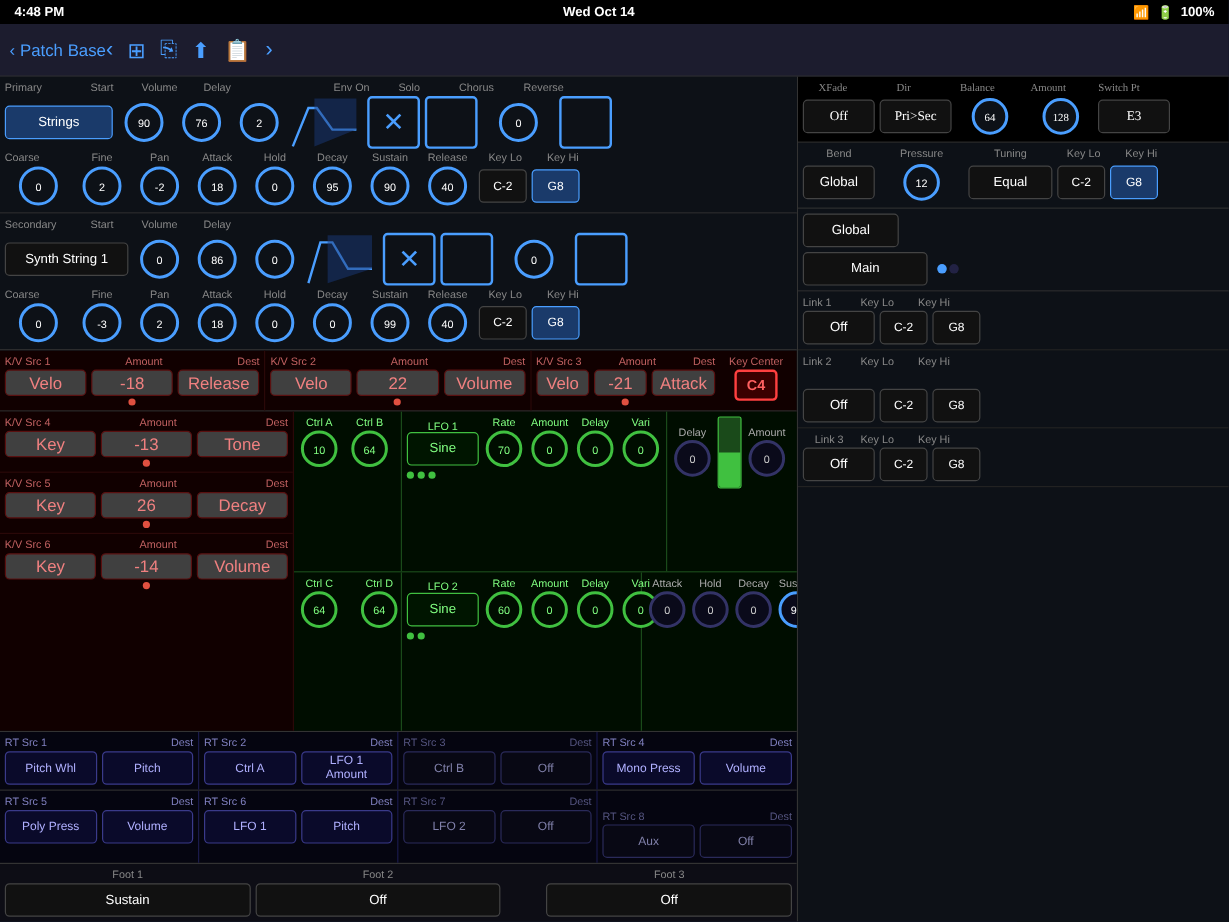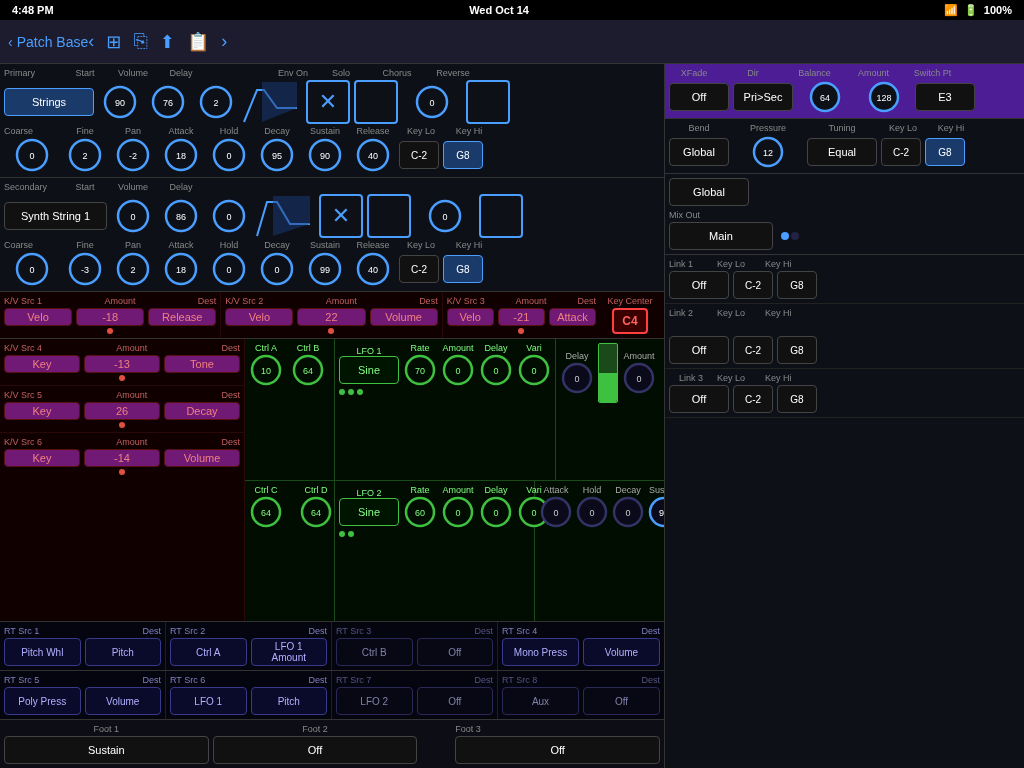--- a/index.html
+++ b/index.html
@@ -111,26 +111,26 @@
     }
 
     
     .sq-btn {
       width: 44px; height: 44px;
       border: 2px solid #4a9eff;
       border-radius: 4px;
       cursor: pointer;
     }
     .kv-box {
-      background: #701a75;
+      background: #404040;
       border: 1px solid #5a1010;
       border-radius: 4px;
       padding: 2px 6px;
       color: #f08080;
-      font-size: 11px;
+      font-size: 14px;
       text-align: center;
       cursor: pointer;
     }
     .kv-dot { width: 6px; height: 6px; border-radius: 50%; background: #e05040; margin: 2px auto 0; }
 
     .key-center-box {
       background: #3a0000;
       border: 2px solid #ff4040;
       border-radius: 4px;
       padding: 4px 8px;
@@ -772,51 +772,51 @@
             <span class="small-label" style="color:#555580;">RT Src 7</span>
             <span class="small-label" style="color:#555580;">Dest</span>
           </div>
           <div style="display:flex; gap:4px;">
             <div class="display-box" style="flex:1; background:#080814; border-color:#2a2a5a; color:#8080aa; font-size:10px;">LFO 2</div>
             <div class="display-box" style="flex:1; background:#080814; border-color:#2a2a5a; color:#8080aa; font-size:10px;">Off</div>
           </div>
         </div>
 
         <div style="padding:4px;">
-          <div style="display:flex; justify-content:space-between; margin-bottom:2px;">
+          <div style="display:flex; justify-content:space-between; margin-bottom:2px;margin-top:12px;">
             <span class="small-label" style="color:#555580;">RT Src 8</span>
             <span class="small-label" style="color:#555580;">Dest</span>
           </div>
           <div style="display:flex; gap:4px;">
             <div class="display-box" style="flex:1; background:#080814; border-color:#2a2a5a; color:#8080aa; font-size:10px;">Aux</div>
             <div class="display-box" style="flex:1; background:#080814; border-color:#2a2a5a; color:#8080aa; font-size:10px;">Off</div>
           </div>
         </div>
       </div>
 
       <div style="display:flex; gap:4px; padding:4px; background:#0d0d15;">
         <div style="display:flex; flex-direction:column; align-items:center; flex:1;">
           <span class="small-label">Foot 1</span>
           <div class="display-box" style="width:100%; margin-top:2px;">Sustain</div>
         </div>
         <div style="display:flex; flex-direction:column; align-items:center; flex:1;">
           <span class="small-label">Foot 2</span>
           <div class="display-box" style="width:100%; margin-top:2px;">Off</div>
         </div>
-        <div style="display:flex; flex-direction:column; flex:1;padding-left:34px;">
+        <div style="display:flex; flex-direction:column; align-items:center; flex:1;padding-left:34px;">
           <span class="small-label">Foot 3</span>
           <div class="display-box" style="width:100%; margin-top:2px;">Off</div>
         </div>
       </div>
     </div>
   </div>
 
   <div class="right-panel">
 
-    <div style="padding:4px; border-bottom:1px solid #333; background:#4c1d95;">
+    <div style="padding:4px; border-bottom:1px solid #333; background:#000000;font-family:Liberation Serif, serif;">
       <div style="display:flex; gap:4px; align-items:center; margin-bottom:2px;">
         <span class="small-label" style="width:50px; text-align:center;">XFade</span>
         <span class="small-label" style="width:60px; text-align:center;">Dir</span>
         <span class="small-label" style="width:55px; text-align:center;">Balance</span>
         <span class="small-label" style="width:55px; text-align:center;">Amount</span>
         <span class="small-label" style="width:55px; text-align:center;">Switch Pt</span>
       </div>
       <div style="display:flex; gap:4px; align-items:center;">
         <div class="display-box" style="width:50px;">Off</div>
         <div class="display-box" style="width:60px;">Pri&gt;Sec</div>
@@ -855,23 +855,20 @@
         <div class="display-box" style="width:70px;">Equal</div>
         <div class="display-box sm">C-2</div>
         <div class="display-box sm" style="background:#1a3a6a; border-color:#4a9eff;">G8</div>
       </div>
     </div>
 
     <div style="padding:4px; border-bottom:1px solid #333; background:#0d1117;">
       <div style="display:flex; gap:4px; align-items:center; margin-bottom:4px;">
         <div class="display-box" style="width:80px;">Global</div>
       </div>
-      <div style="display:flex; gap:4px; align-items:center; margin-bottom:2px;">
-        <span class="small-label">Mix Out</span>
-      </div>
       <div style="display:flex; gap:4px; align-items:center;">
         <div class="display-box" style="width:104px;">Main</div>
         <div style="display:flex; gap:2px; margin-left:4px;">
           <div style="width:8px; height:8px; border-radius:50%; background:#4a9eff;"></div>
           <div style="width:8px; height:8px; border-radius:50%; background:#224;"></div>
         </div>
       </div>
     </div>
 
     <div style="flex:1; overflow:hidden; background:#0d1117;">

